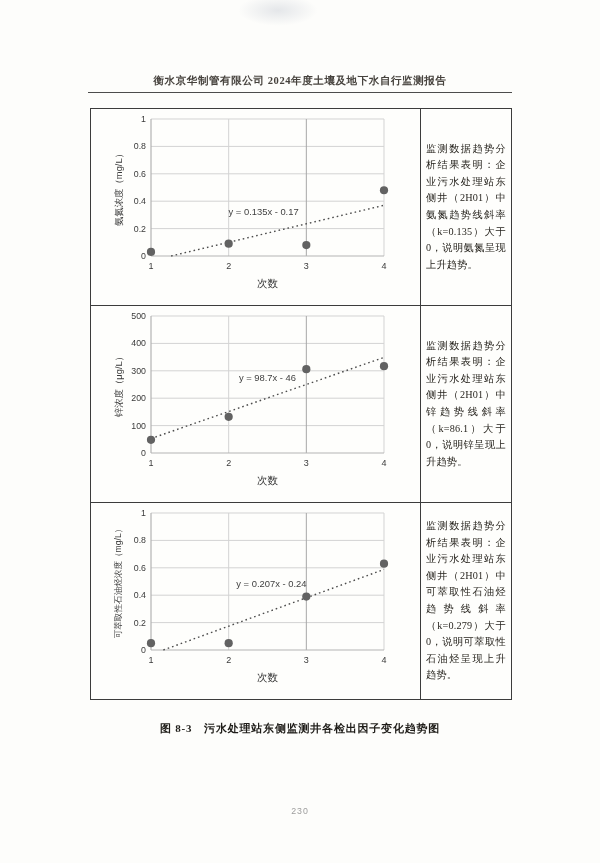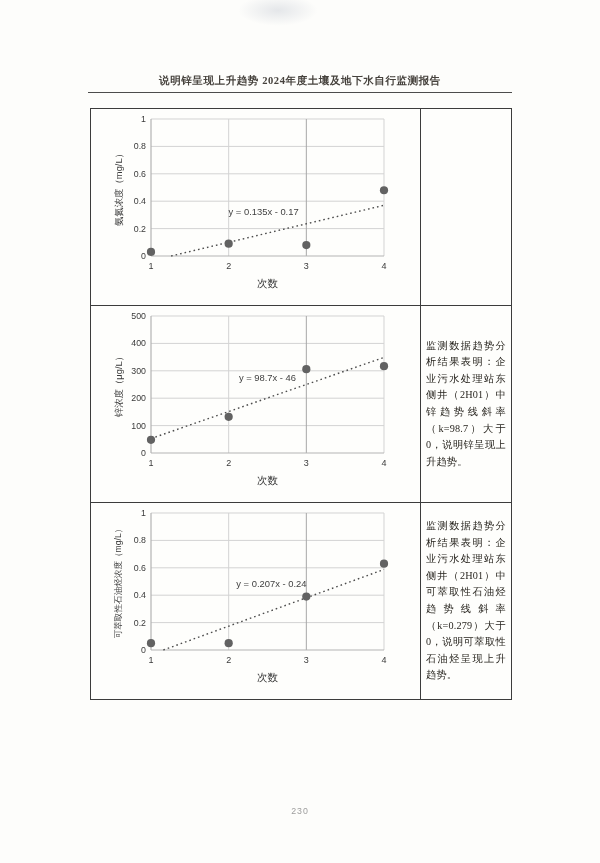--- a/index.html
+++ b/index.html
@@ -53,21 +53,21 @@
     font-family:"Liberation Sans","DejaVu Sans",sans-serif;
   }
 </style>
 </head>
 <body>
 
 <div class="page">
 
   <div class="scan-smudge"></div>
 
-  <div class="doc-header">说明锌呈现上升趋势 2024年度土壤及地下水自行监测报告</div>
+  <div class="doc-header">衡水京华制管有限公司 2024年度土壤及地下水自行监测报告</div>
   <div class="header-rule"></div>
 
   <div class="trend-table">
 
     <div class="trend-row">
       <div class="chart-cell">
         <svg width="329" height="196" viewBox="0 0 329 196">
             <line x1="60" y1="119.6" x2="293" y2="119.6" stroke="#d3d3d3" stroke-width="1"></line>
             <line x1="60" y1="92.19999999999999" x2="293" y2="92.19999999999999" stroke="#d3d3d3" stroke-width="1"></line>
             <line x1="60" y1="64.8" x2="293" y2="64.8" stroke="#d3d3d3" stroke-width="1"></line>
@@ -91,20 +91,23 @@
             <text x="176.5" y="178" font-size="10.5" text-anchor="middle" fill="#3a3a3a" font-family="&quot;Liberation Sans&quot;,&quot;DejaVu Sans&quot;,sans-serif">次数</text>
             <text x="31" y="78.5" font-size="9.4" text-anchor="middle" fill="#3a3a3a" font-family="&quot;Liberation Sans&quot;,&quot;DejaVu Sans&quot;,sans-serif" transform="rotate(-90 31 78.5)">氨氮浓度（mg/L）</text>
             <line x1="80.1358024691358" y1="147" x2="293" y2="96.31" stroke="#4c4c4c" stroke-width="1.4" stroke-dasharray="1.6 3"></line>
             <text x="172.61666666666667" y="105.9" font-size="9.4" text-anchor="middle" fill="#3f3f3f" font-family="&quot;Liberation Sans&quot;,&quot;DejaVu Sans&quot;,sans-serif">y = 0.135x - 0.17</text>
             <circle cx="60" cy="142.89" r="4.1" fill="#626262"></circle>
             <circle cx="137.66666666666666" cy="134.67" r="4.1" fill="#626262"></circle>
             <circle cx="215.33333333333331" cy="136.04" r="4.1" fill="#626262"></circle>
             <circle cx="293" cy="81.24000000000001" r="4.1" fill="#626262"></circle>
           </svg>
       </div>
+      <div class="text-cell">
+        <p>监测数据趋势分析结果表明：企业污水处理站东侧井（2H01）中氨氮趋势线斜率（k=0.135）大于0，说明氨氮呈现上升趋势。</p>
+      </div>
     </div>
 
     <div class="trend-row">
       <div class="chart-cell">
         <svg width="329" height="196" viewBox="0 0 329 196">
             <line x1="60" y1="119.6" x2="293" y2="119.6" stroke="#d3d3d3" stroke-width="1"></line>
             <line x1="60" y1="92.19999999999999" x2="293" y2="92.19999999999999" stroke="#d3d3d3" stroke-width="1"></line>
             <line x1="60" y1="64.8" x2="293" y2="64.8" stroke="#d3d3d3" stroke-width="1"></line>
             <line x1="60" y1="37.39999999999999" x2="293" y2="37.39999999999999" stroke="#d3d3d3" stroke-width="1"></line>
             <line x1="60" y1="10" x2="293" y2="10" stroke="#d3d3d3" stroke-width="1"></line>
@@ -127,21 +130,21 @@
             <text x="31" y="78.5" font-size="9.4" text-anchor="middle" fill="#3a3a3a" font-family="&quot;Liberation Sans&quot;,&quot;DejaVu Sans&quot;,sans-serif" transform="rotate(-90 31 78.5)">锌浓度（μg/L）</text>
             <line x1="60" y1="132.5602" x2="293" y2="51.428799999999995" stroke="#4c4c4c" stroke-width="1.4" stroke-dasharray="1.6 3"></line>
             <text x="176.5" y="75.212" font-size="9.4" text-anchor="middle" fill="#3f3f3f" font-family="&quot;Liberation Sans&quot;,&quot;DejaVu Sans&quot;,sans-serif">y = 98.7x - 46</text>
             <circle cx="60" cy="133.848" r="4.1" fill="#626262"></circle>
             <circle cx="137.66666666666666" cy="110.832" r="4.1" fill="#626262"></circle>
             <circle cx="215.33333333333331" cy="63.156000000000006" r="4.1" fill="#626262"></circle>
             <circle cx="293" cy="60.141999999999996" r="4.1" fill="#626262"></circle>
           </svg>
       </div>
       <div class="text-cell">
-        <p>监测数据趋势分析结果表明：企业污水处理站东侧井（2H01）中锌趋势线斜率（k=98.7）大于0，说明锌呈现上升趋势。</p>
+        <p>监测数据趋势分析结果表明：企业污水处理站东侧井（2H01）中锌趋势线斜率（k=86.1）大于0，说明锌呈现上升趋势。</p>
       </div>
     </div>
 
     <div class="trend-row">
       <div class="chart-cell">
         <svg width="329" height="196" viewBox="0 0 329 196">
             <line x1="60" y1="119.6" x2="293" y2="119.6" stroke="#d3d3d3" stroke-width="1"></line>
             <line x1="60" y1="92.19999999999999" x2="293" y2="92.19999999999999" stroke="#d3d3d3" stroke-width="1"></line>
             <line x1="60" y1="64.8" x2="293" y2="64.8" stroke="#d3d3d3" stroke-width="1"></line>
             <line x1="60" y1="37.39999999999999" x2="293" y2="37.39999999999999" stroke="#d3d3d3" stroke-width="1"></line>
@@ -171,15 +174,16 @@
             <circle cx="293" cy="60.69" r="4.1" fill="#626262"></circle>
           </svg>
       </div>
       <div class="text-cell">
         <p>监测数据趋势分析结果表明：企业污水处理站东侧井（2H01）中可萃取性石油烃趋势线斜率（k=0.279）大于0，说明可萃取性石油烃呈现上升趋势。</p>
       </div>
     </div>
 
   </div>
 
+  <div class="figure-caption">图 8-3　污水处理站东侧监测井各检出因子变化趋势图</div>
   <div class="page-number">230</div>
 
 </div>
 
 </body></html>

